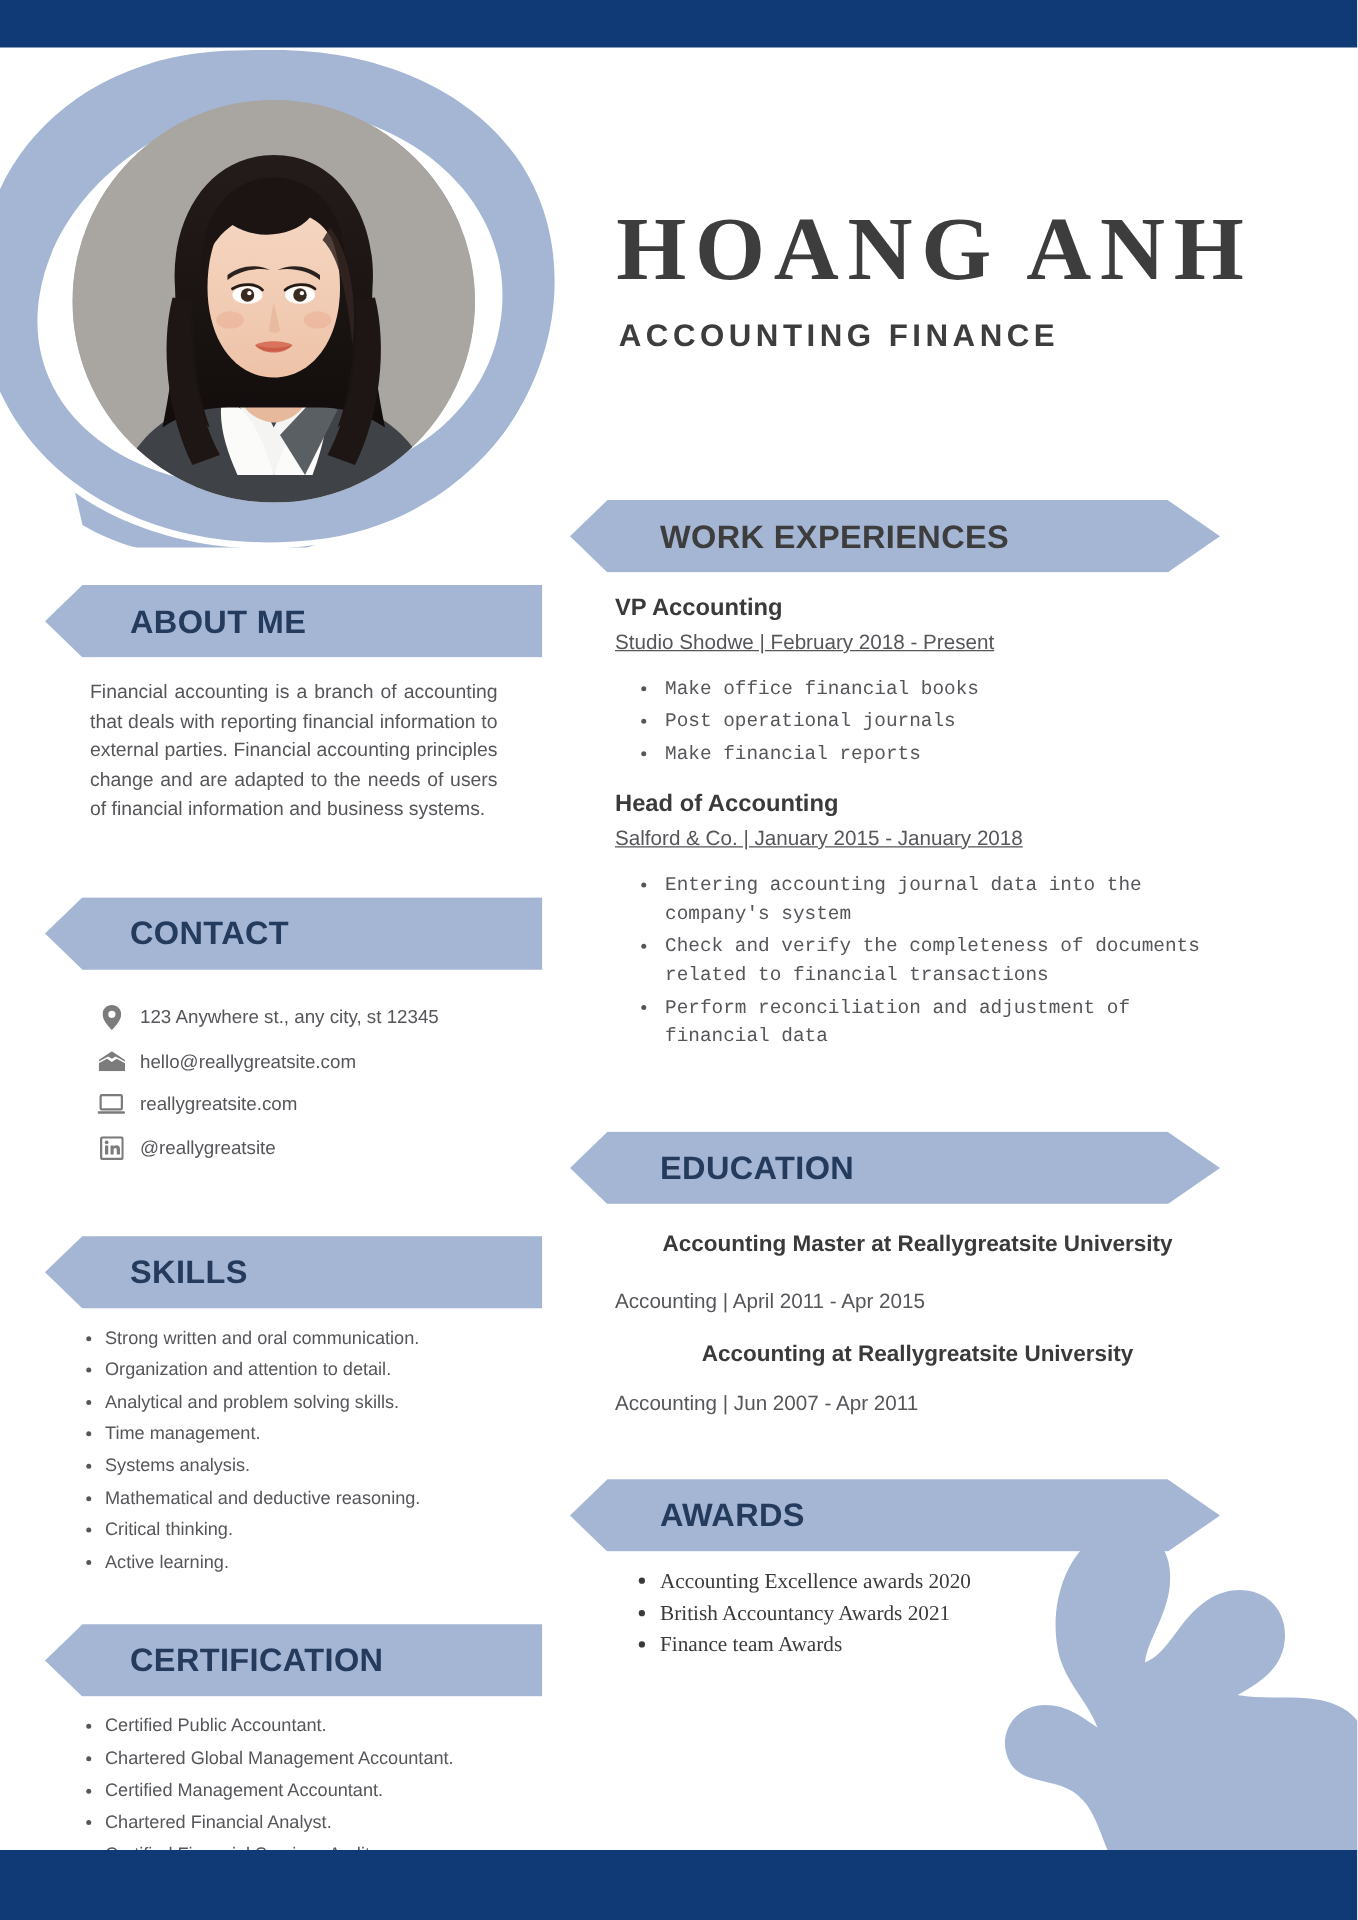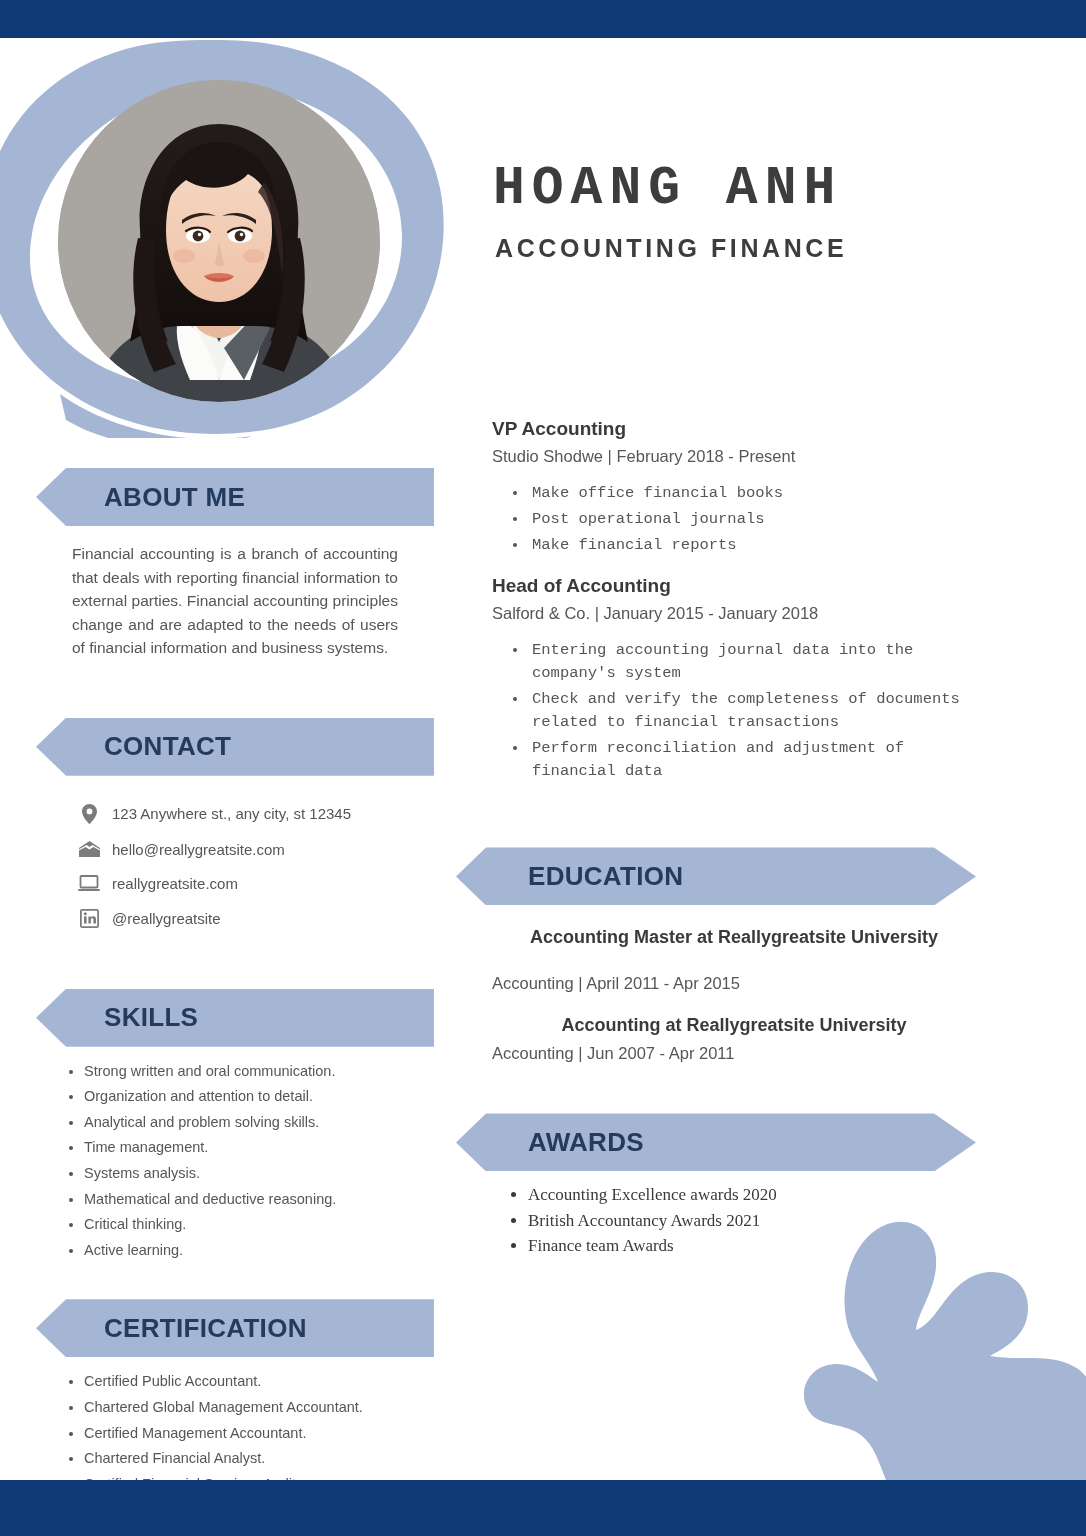--- a/index.html
+++ b/index.html
@@ -71,27 +71,27 @@
   .portrait svg { display: block; }
 
   
   .name-block {
     position: absolute;
     left: 493px;
     top: 160px;
     z-index: 10;
   }
   .name {
-    font-size: 53px;
+    font-size: 72px;
     font-weight: bold;
     letter-spacing: 7px;
     color: #3d3d3d;
     margin: 0;
     line-height: 1.1;
-    font-family: Liberation Mono, monospace;
+    font-family: Liberation Serif, serif;
   }
   .subtitle {
     font-size: 25px;
     font-weight: bold;
     letter-spacing: 3.6px;
     color: #3d3d3d;
     margin: 16px 0 0 2px;
   }
 
   
@@ -182,20 +182,21 @@
   .job-title {
     font-size: 19px;
     font-weight: bold;
     color: #3a3a3a;
     margin: 18px 0 0 36px;
   }
   .job-meta {
     font-size: 16.5px;
     color: #55565a;
     margin: 7px 0 0 36px;
+    text-decoration: underline;
   }
   ul.job-bullets {
     margin: 16px 0 0 0;
     padding-left: 72px;
     color: #55565a;
   }
   ul.job-bullets li {
     font-size: 15.5px;
     line-height: 1.48;
     margin-bottom: 3px;
@@ -399,20 +400,23 @@
       <li>Certified Public Accountant.</li>
       <li>Chartered Global Management Accountant.</li>
       <li>Certified Management Accountant.</li>
       <li>Chartered Financial Analyst.</li>
       <li>Certified Financial Services Auditor.</li>
     </ul>
   </div>
 
   <div class="col-right">
 
+    <div class="banner banner-right">
+      <span class="banner-title dark">WORK EXPERIENCES</span>
+    </div>
 
     <div>
       <div class="job-title">VP Accounting</div>
       <div class="job-meta">Studio Shodwe | February 2018 - Present</div>
       <ul class="job-bullets">
         <li>Make office financial books</li>
         <li>Post operational journals</li>
         <li>Make financial reports</li>
       </ul>
     </div>
@@ -430,21 +434,21 @@
     <div style="height:62px"></div>
     <div class="banner banner-right">
       <span class="banner-title">EDUCATION</span>
     </div>
     <div>
       <div class="edu-title">Accounting Master at Reallygreatsite University</div>
       <div class="edu-meta">Accounting | April 2011 - Apr 2015</div>
     </div>
     <div>
       <div class="edu-title">Accounting at Reallygreatsite University</div>
-      <div class="edu-meta" style="margin-top:8px">Accounting | Jun 2007 - Apr 2011</div>
+      <div class="edu-meta" style="margin-top:20px">Accounting | Jun 2007 - Apr 2011</div>
     </div>
 
     <div style="height:50px"></div>
     <div class="banner banner-right">
       <span class="banner-title">AWARDS</span>
     </div>
     <ul class="awards-list">
       <li>Accounting Excellence awards 2020</li>
       <li>British Accountancy Awards 2021</li>
       <li>Finance team Awards</li>

